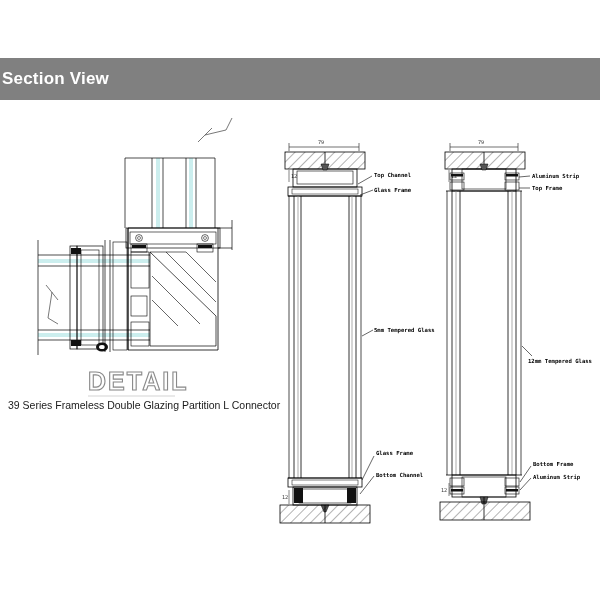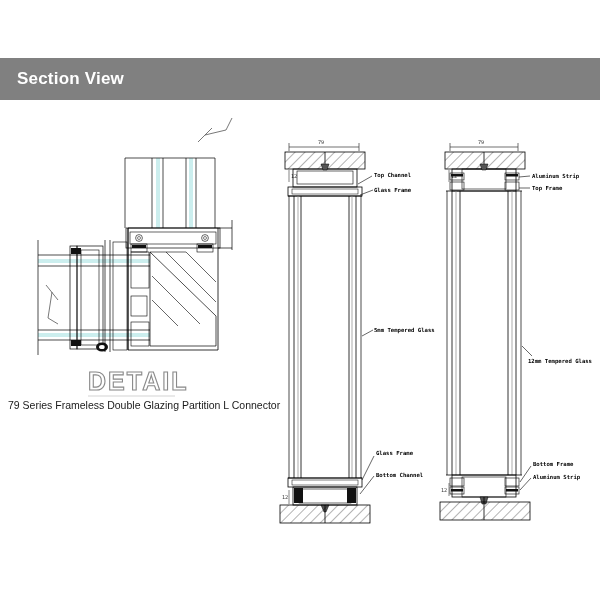--- a/index.html
+++ b/index.html
@@ -24,21 +24,21 @@
     height: 42px;
     background: #808080;
     display: flex;
     align-items: center;
   }
   #header-title {
     color: #ffffff;
     font-size: 17px;
     font-weight: bold;
     letter-spacing: 0.2px;
-    padding-left: 17px;
+    padding-left: 2px;
     font-family: "Liberation Sans", sans-serif;
   }
 
   
   #drawing-area {
     position: absolute;
     left: 0;
     top: 100px;
     width: 480px;
     height: 500px;
@@ -359,13 +359,13 @@
       <text class="cad-label" x="533" y="366">Bottom Frame</text>
 
       <path d="M 520 390 L 531 378" fill="none" stroke="#000" stroke-width="0.6"></path>
       <text class="cad-label" x="533" y="379">Aluminum Strip</text>
     </g>
   </g>
 
 </svg>
 </div>
 
-<div id="detail-caption">79 Series Frameless Double Glazing Partition L Connector</div>
+<div id="detail-caption">39 Series Frameless Double Glazing Partition L Connector</div>
 
 </body></html>

